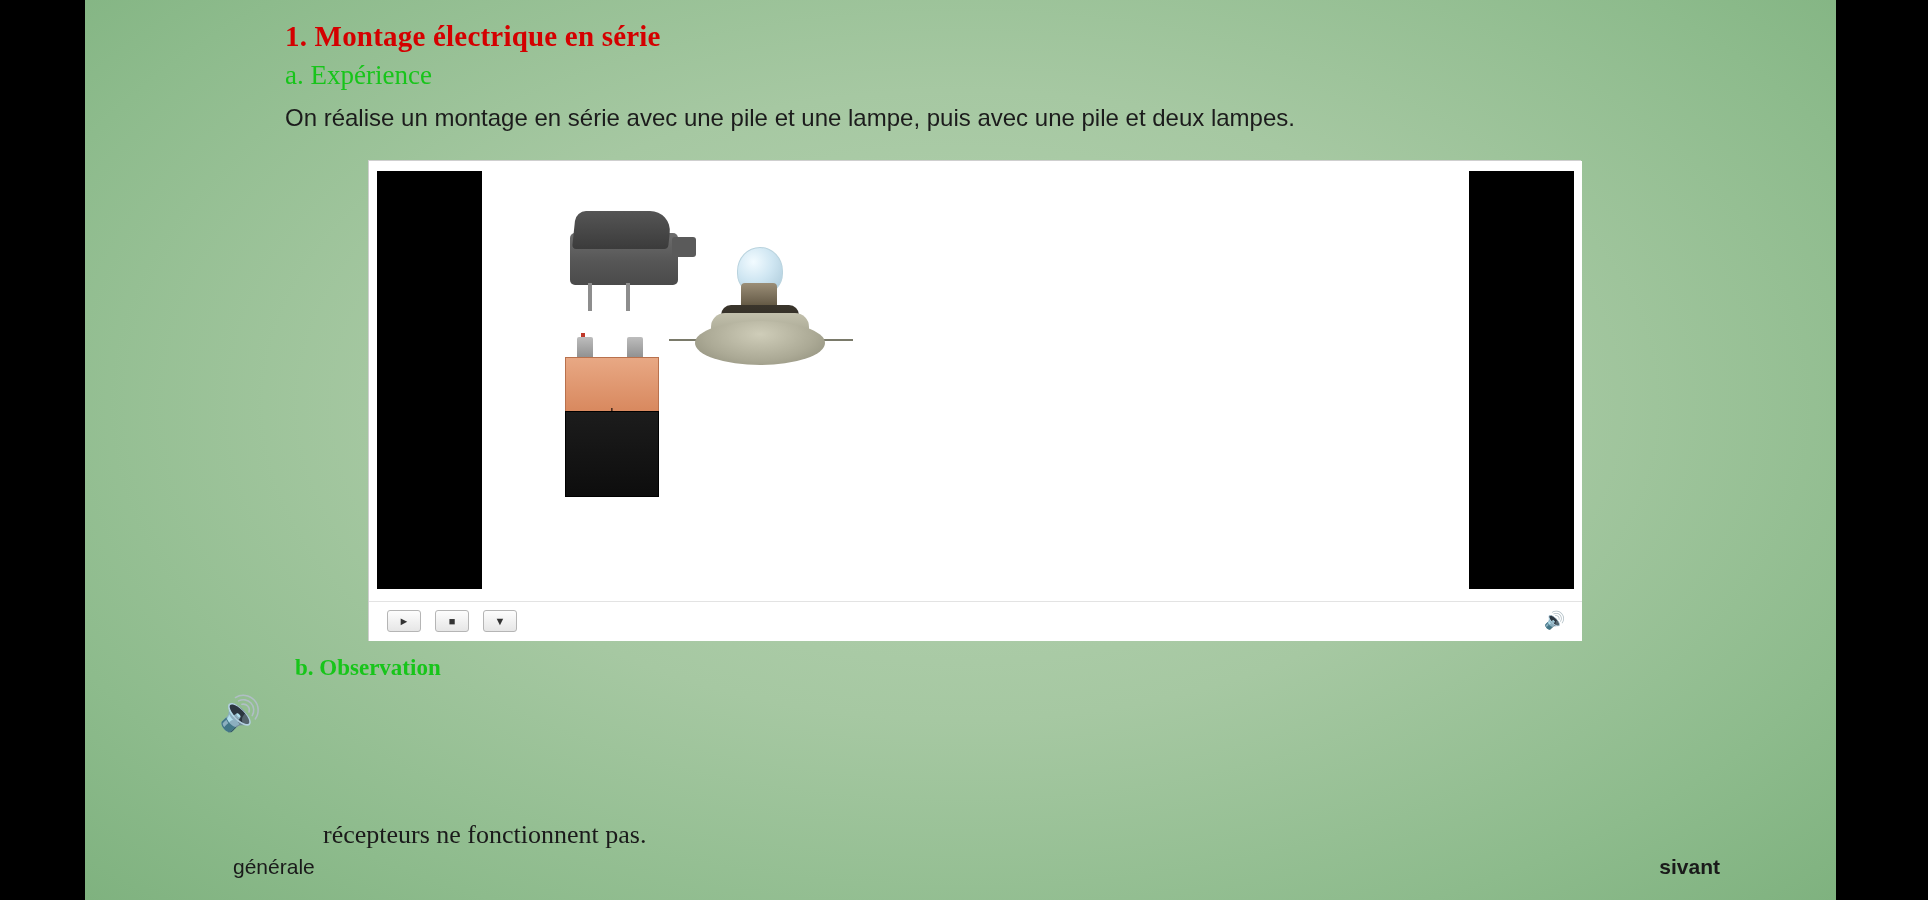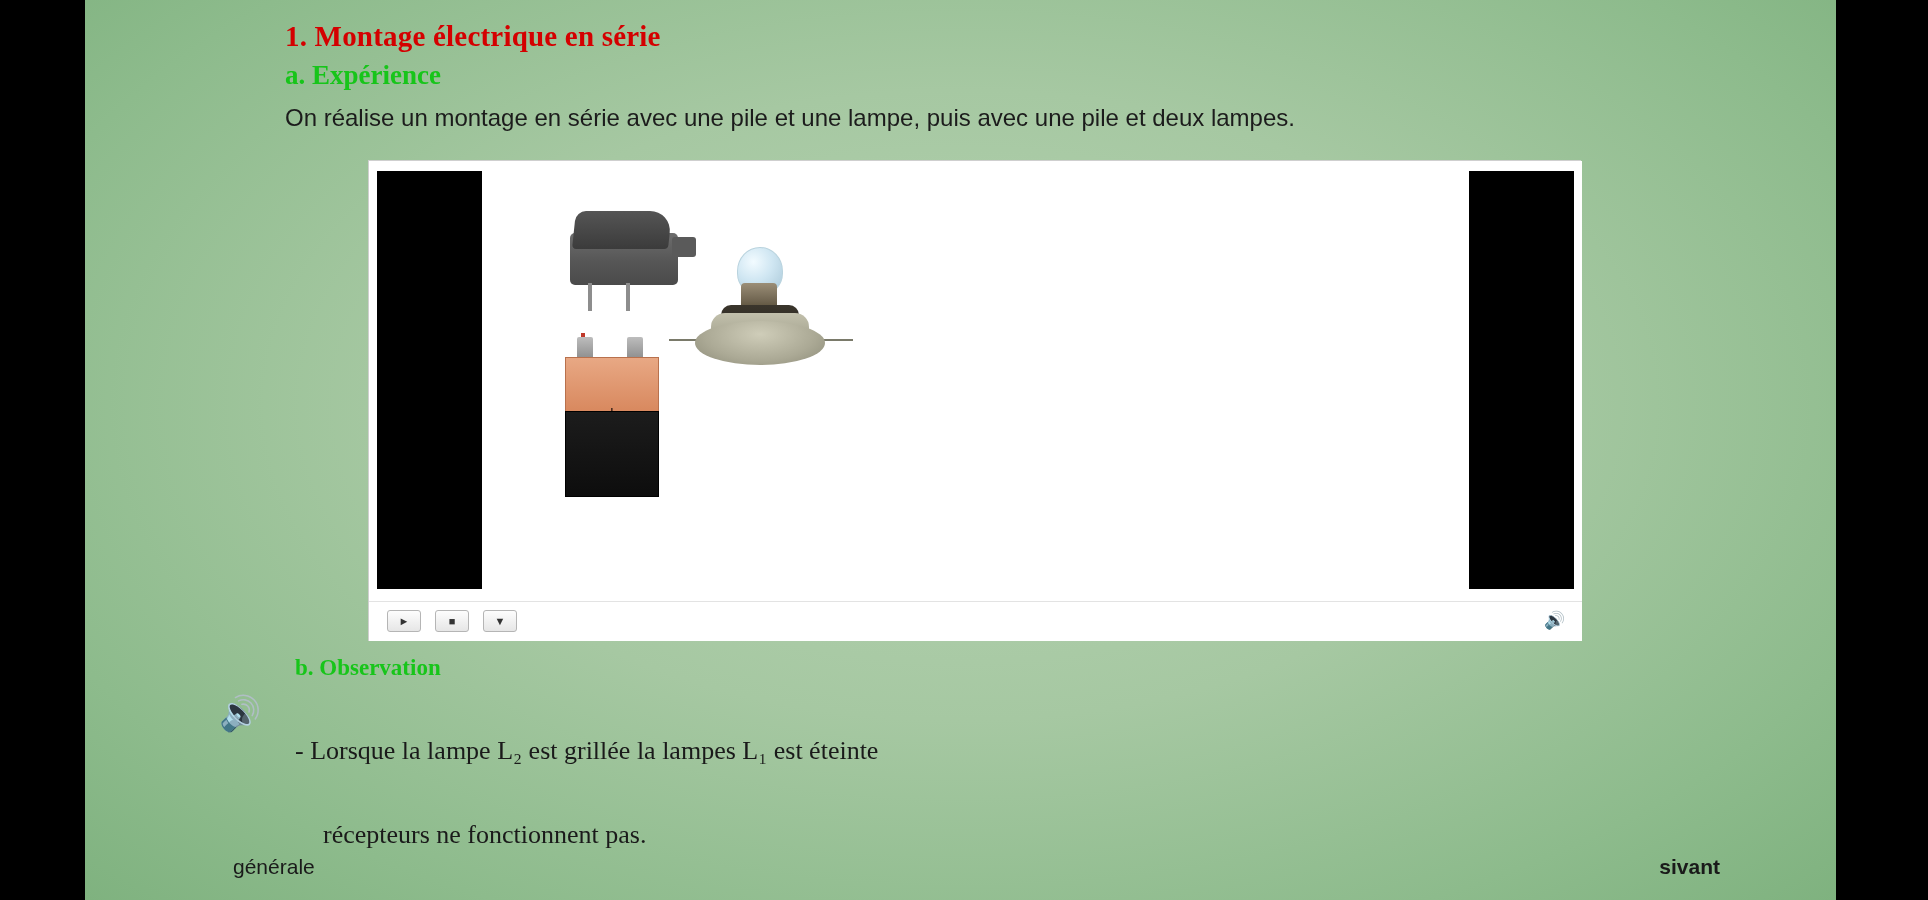--- a/index.html
+++ b/index.html
@@ -54,21 +54,21 @@
     font-size: 29px;
     font-weight: bold;
     color: #d40000;
     letter-spacing: 0.2px;
   }
   .title-2 {
     position: absolute;
     left: 200px;
     top: 60px;
     font-size: 27px;
-    font-weight: bold;
+    font-weight: normal;
     color: #17c51a;
   }
   .intro {
     position: absolute;
     left: 200px;
     top: 104px;
     font-family: "Liberation Sans", sans-serif;
     font-size: 24px;
     color: #1c1c1c;
     white-space: nowrap;
@@ -407,20 +407,19 @@
           <div class="ctrl-btn b1">►</div>
           <div class="ctrl-btn b2">■</div>
           <div class="ctrl-btn b3">▼</div>
           <div class="vol-icon">🔊</div>
         </div>
       </div>
 
       <div class="obs-title">b. Observation</div>
       <div class="speaker">🔊</div>
 
-      <div class="obs-line l2">- Lorsque la lampe L₂ est grillée la lampes L₁ est éteinte</div>
       <div class="obs-line l4">récepteurs ne fonctionnent pas.</div>
 
       <div class="nav-prev">générale</div>
       <div class="nav-next">sivant</div>
     </div>
   </div>
 </div>
 
 </body></html>

